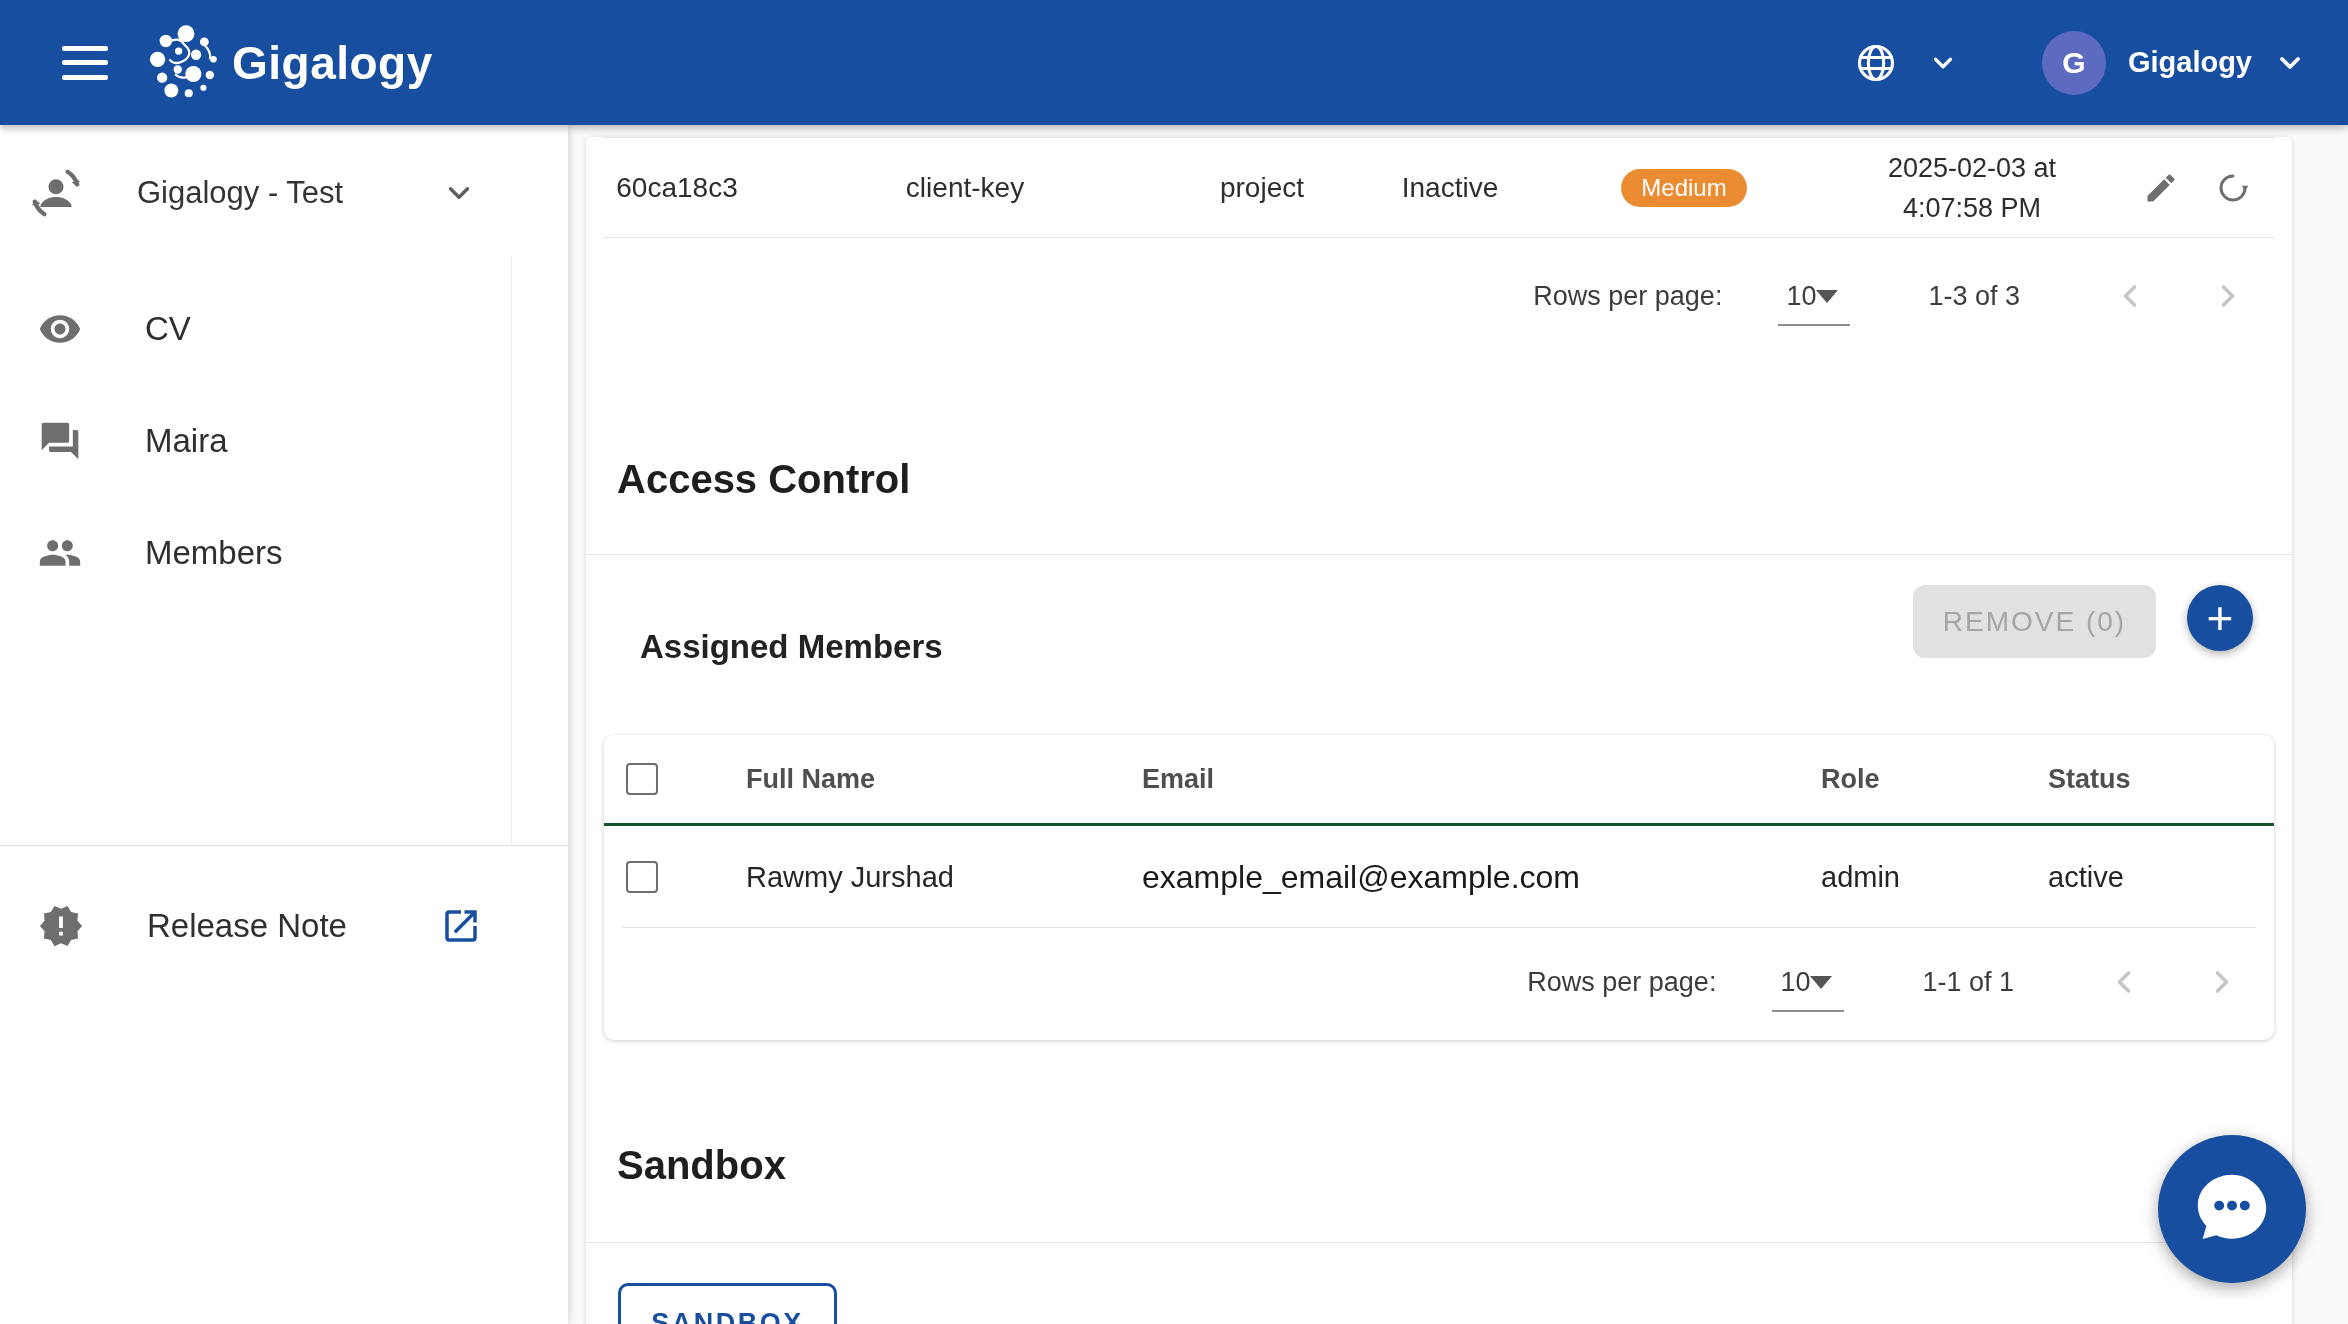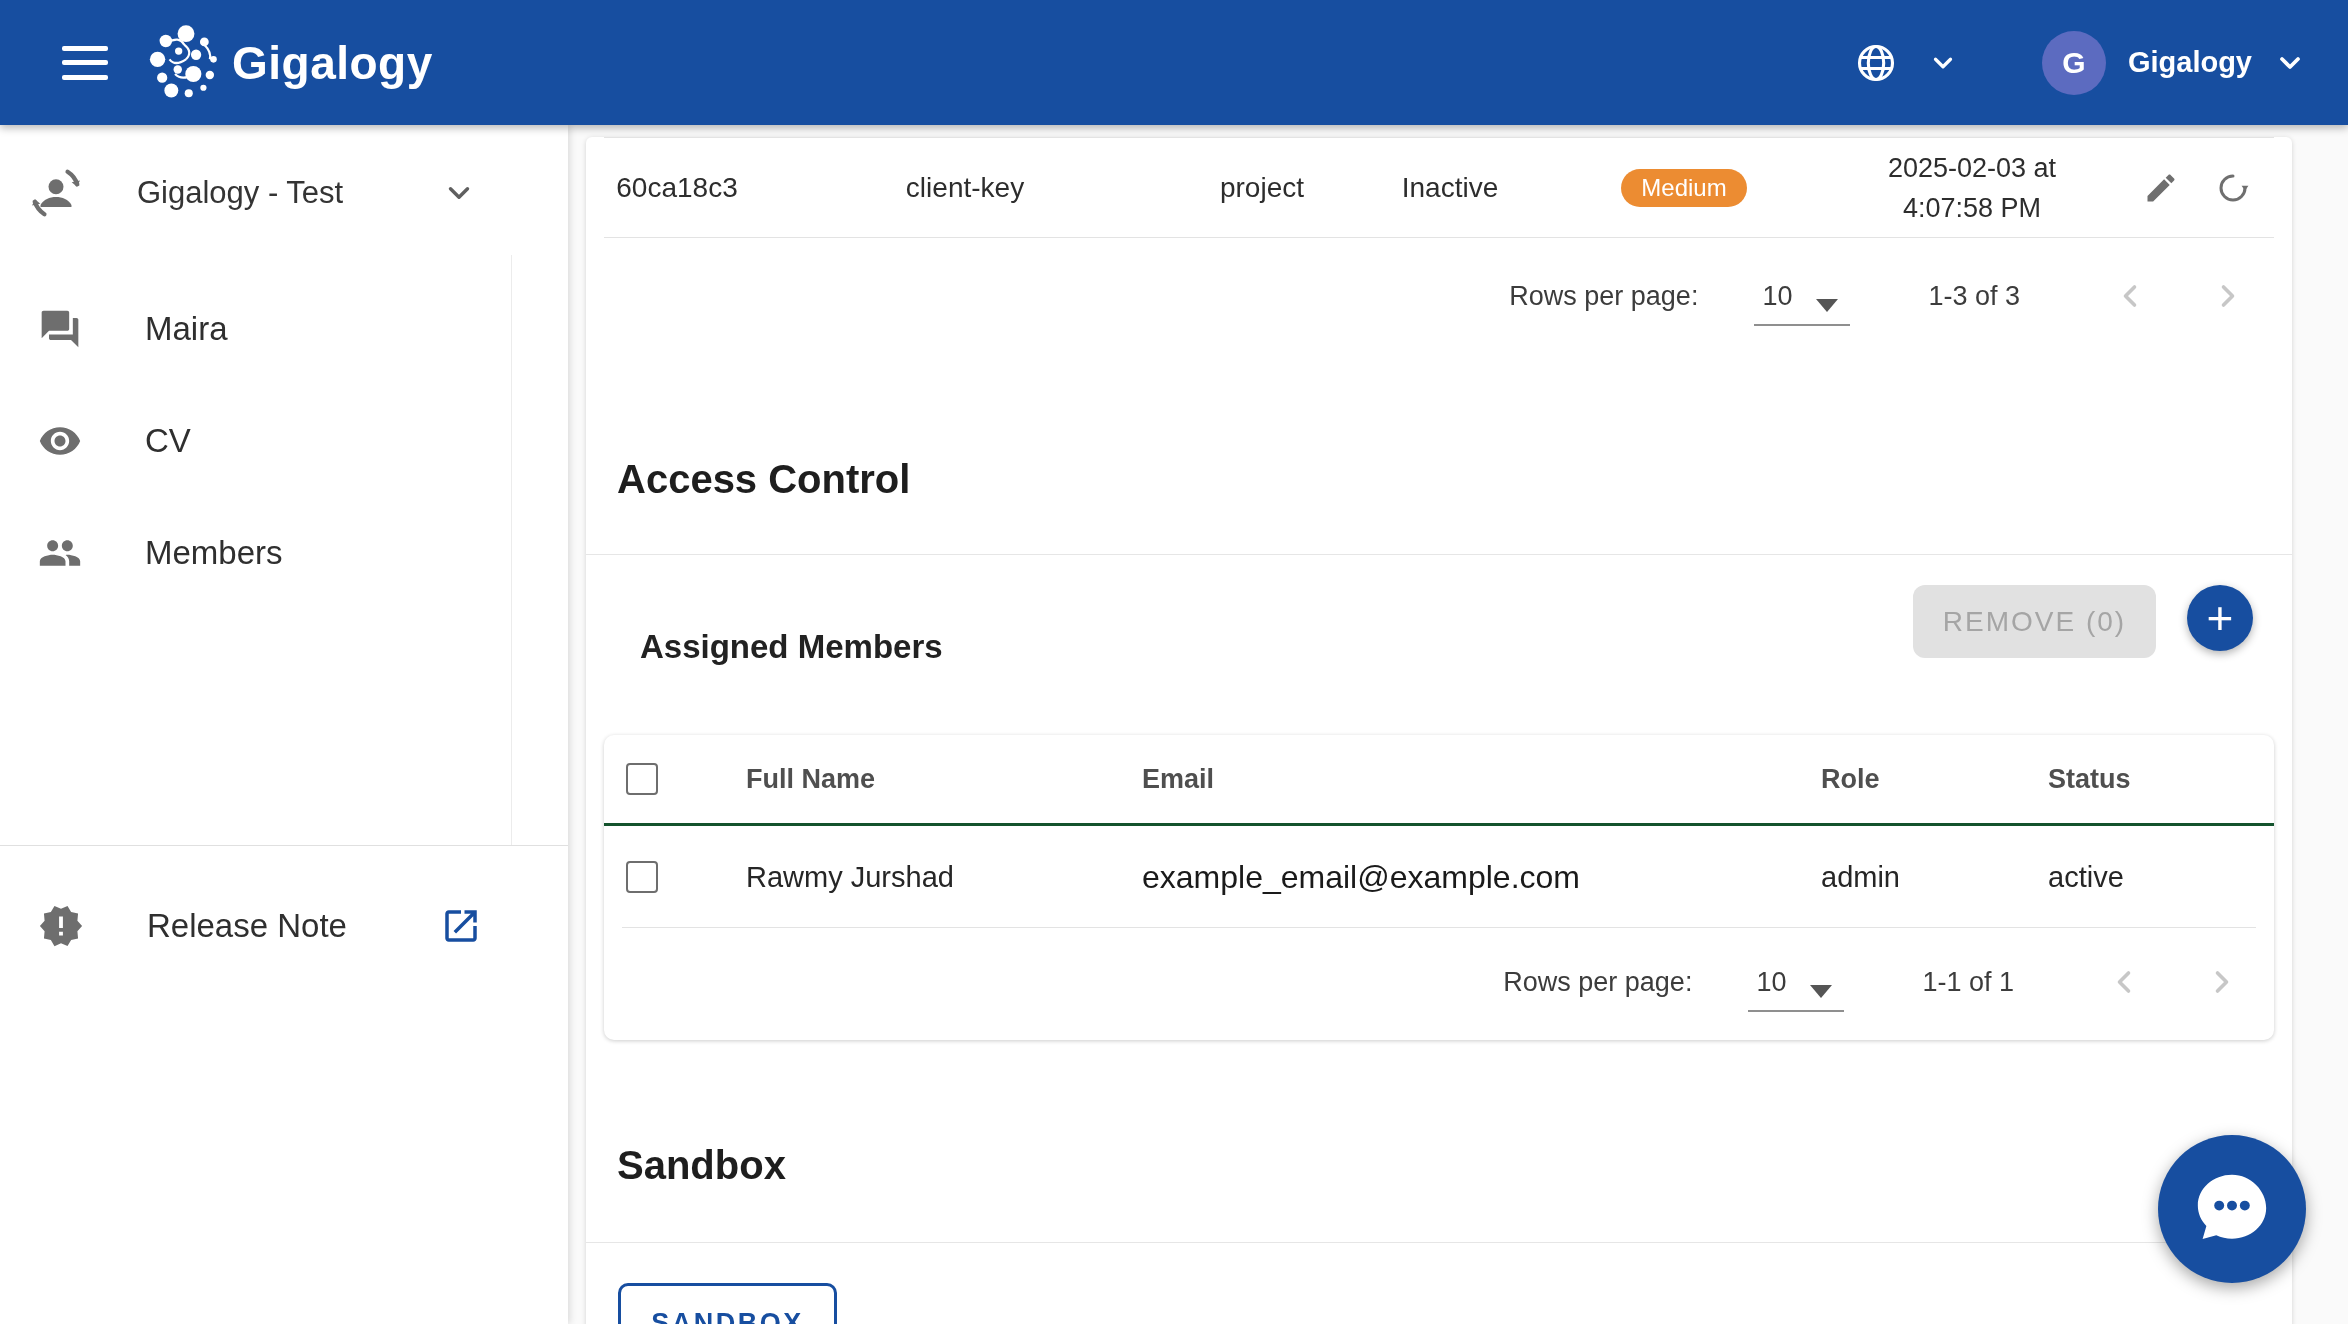--- a/index.html
+++ b/index.html
@@ -52,21 +52,21 @@
           border-top:1px solid #e3e3e3;border-bottom:1px solid #e3e3e3;}
   .cell{position:absolute;top:50%;transform:translate(-50%,-50%);font-size:28px;color:#2d2d2d;white-space:nowrap;}
   .badge{width:126px;height:38px;border-radius:19px;background:#EC8C32;color:#fff;
          font-size:24px;display:flex;align-items:center;justify-content:center;}
   .date-cell{text-align:center;line-height:40px;font-size:27px;}
   .icon-btn{width:40px;height:40px;color:#6f6f6f;cursor:pointer;background:none;border:none;padding:0;}
   .icon-btn svg{width:36px;height:36px;display:block;margin:auto;}
 
   
   .pg{position:absolute;display:flex;align-items:center;height:60px;font-size:27px;color:#3c3c3c;white-space:nowrap;}
-  .pg-select{position:relative;margin-left:60px;display:flex;align-items:flex-end;gap:24px;
+  .pg-select{position:relative;margin-left:60px;display:flex;align-items:center;
              padding:0 4px;cursor:pointer;}
   .pg-select::after{content:'';position:absolute;left:-4px;right:-8px;bottom:-14px;height:2px;background:#8f8f8f;}
   .pg-caret{width:0;height:0;border-left:11px solid transparent;border-right:11px solid transparent;
             border-top:13px solid #555;}
   .pg-range{margin-left:86px;}
   .pg-chev{margin-left:92px;width:36px;height:36px;color:#c7c7c7;cursor:default;background:none;border:none;padding:0;}
   .pg-chev + .pg-chev{margin-left:62px;}
   .pg-chev svg{width:36px;height:36px;}
 
   .h1{position:absolute;left:31px;font-size:40px;font-weight:700;color:#1e1e1e;line-height:54px;}
@@ -168,29 +168,29 @@
       <svg class="chev" viewBox="0 0 24 24" fill="none" stroke="currentColor" stroke-width="2.4" stroke-linecap="round" stroke-linejoin="round">
         <path d="M6 9l6 6 6-6"></path>
       </svg>
     </div>
 
     <div class="nav-line"></div>
 
     <nav class="nav">
       <div class="nav-item">
         <svg class="n-icon" viewBox="0 0 24 24" fill="currentColor">
-          <path d="M21 6h-2v9H6v2c0 .55.45 1 1 1h11l4 4V7c0-.55-.45-1-1-1zm-4 6V3c0-.55-.45-1-1-1H3c-.55 0-1 .45-1 1v14l4-4h10c.55 0 1-.45 1-1z"></path>
-        </svg>
-        <span class="nav-label">Maira</span>
+          <path d="M12 4.5C7 4.5 2.73 7.61 1 12c1.73 4.39 6 7.5 11 7.5s9.27-3.11 11-7.5c-1.73-4.39-6-7.5-11-7.5zM12 17c-2.76 0-5-2.24-5-5s2.24-5 5-5 5 2.24 5 5-2.24 5-5 5zm0-8c-1.66 0-3 1.34-3 3s1.34 3 3 3 3-1.34 3-3-1.34-3-3-3z"></path>
+        </svg>
+        <span class="nav-label">CV</span>
       </div>
       <div class="nav-item">
         <svg class="n-icon" viewBox="0 0 24 24" fill="currentColor">
-          <path d="M12 4.5C7 4.5 2.73 7.61 1 12c1.73 4.39 6 7.5 11 7.5s9.27-3.11 11-7.5c-1.73-4.39-6-7.5-11-7.5zM12 17c-2.76 0-5-2.24-5-5s2.24-5 5-5 5 2.24 5 5-2.24 5-5 5zm0-8c-1.66 0-3 1.34-3 3s1.34 3 3 3 3-1.34 3-3-1.34-3-3-3z"></path>
-        </svg>
-        <span class="nav-label">CV</span>
+          <path d="M21 6h-2v9H6v2c0 .55.45 1 1 1h11l4 4V7c0-.55-.45-1-1-1zm-4 6V3c0-.55-.45-1-1-1H3c-.55 0-1 .45-1 1v14l4-4h10c.55 0 1-.45 1-1z"></path>
+        </svg>
+        <span class="nav-label">Maira</span>
       </div>
       <div class="nav-item">
         <svg class="n-icon" viewBox="0 0 24 24" fill="currentColor">
           <path d="M16 11c1.66 0 2.99-1.34 2.99-3S17.66 5 16 5c-1.66 0-3 1.34-3 3s1.34 3 3 3zm-8 0c1.66 0 2.99-1.34 2.99-3S9.66 5 8 5C6.34 5 5 6.34 5 8s1.34 3 3 3zm0 2c-2.33 0-7 1.17-7 3.5V19h14v-2.5c0-2.33-4.67-3.5-7-3.5zm8 0c-.29 0-.62.02-.97.05 1.16.84 1.97 1.97 1.97 3.45V19h6v-2.5c0-2.33-4.67-3.5-7-3.5z"></path>
         </svg>
         <span class="nav-label">Members</span>
       </div>
     </nav>
 
     <div class="sidebar-divider"></div>

